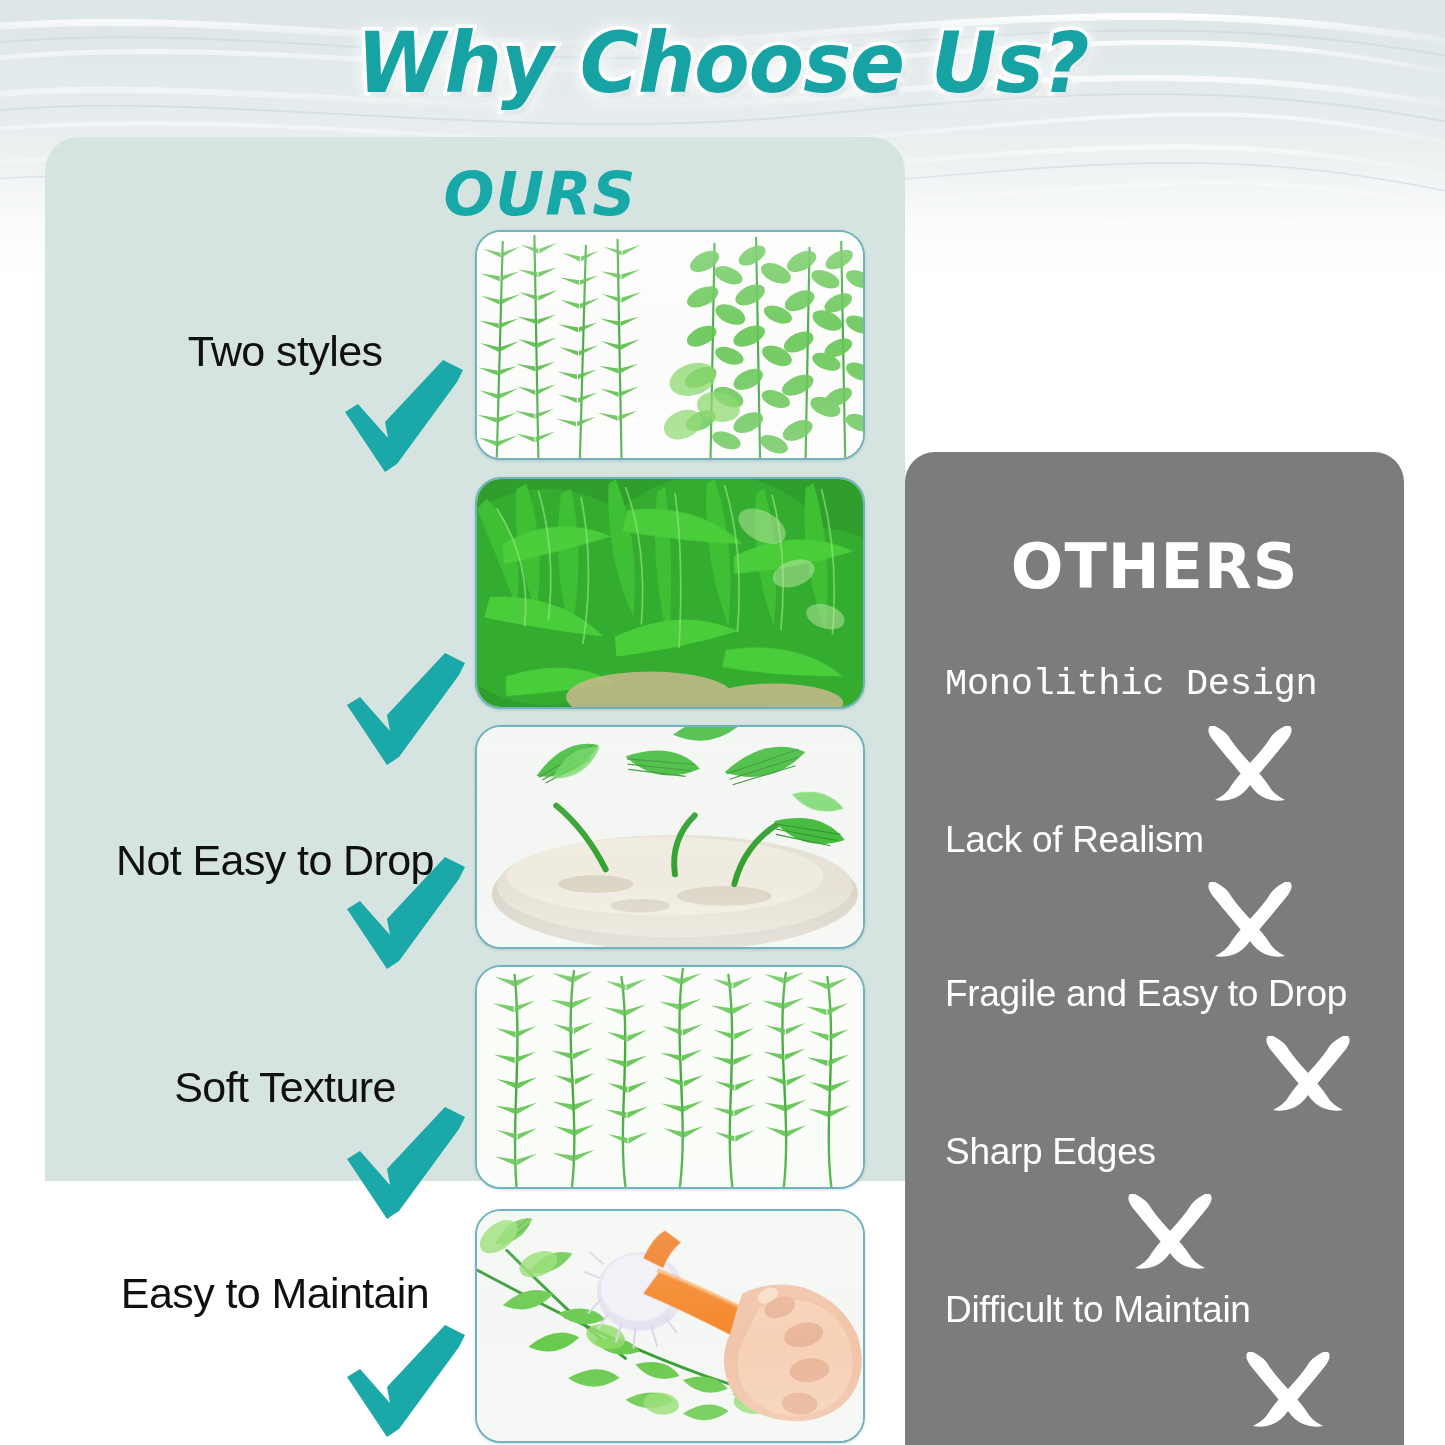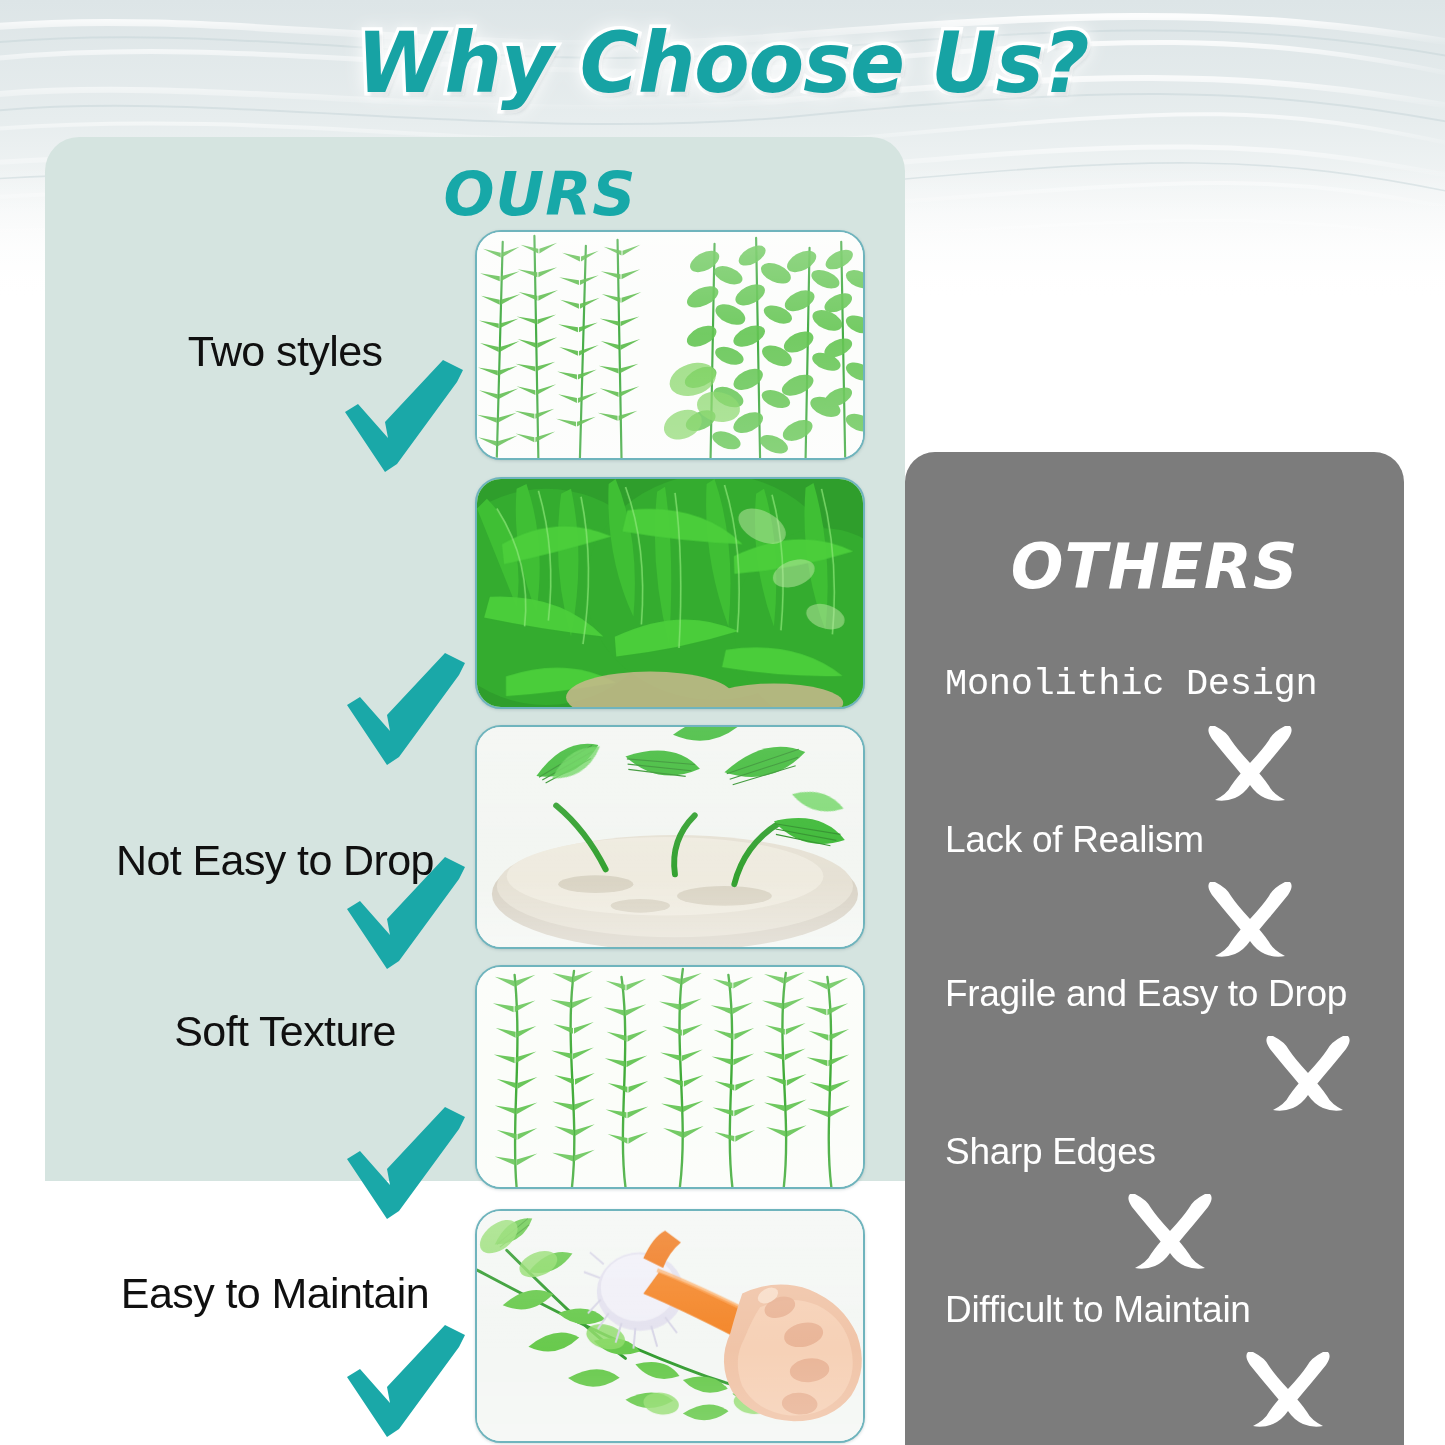--- a/index.html
+++ b/index.html
@@ -89,21 +89,21 @@
     position: absolute; left: 905px; top: 452px;
     width: 499px; height: 993px;
     background: #7c7c7c;
     border-radius: 30px 30px 0 0;
     z-index: 3;
   }
   #others-heading {
     position: absolute; left: 0; top: 78px; width: 499px;
     text-align: center;
     font-family: "DejaVu Sans", sans-serif;
-    font-weight: bold; font-style: italic;
+    font-weight: bold; 
     font-size: 62px;
     color: #ffffff;
     letter-spacing: 1px;
   }
   .others-label {
     position: absolute;
     color: #ffffff;
     font-size: 37px;
     line-height: 1.1;
     white-space: nowrap;
@@ -435,21 +435,21 @@
             <stop offset="0%" stop-color="#ffffff" stop-opacity="0.18"></stop>
             <stop offset="70%" stop-color="#ffffff" stop-opacity="0.02"></stop>
             <stop offset="100%" stop-color="#ffffff" stop-opacity="0.35"></stop>
           </linearGradient>
         </defs>
       </svg>
     </div>
   </div>
 
   <div class="ours-row">
-    <div class="ours-label" style="left:60px; top:870px; width:360px;">Soft Texture</div>
+    <div class="ours-label" style="left:60px; top:926px; width:360px;">Soft Texture</div>
     <div class="check-wrap" style="left:282px; top:962px;">
       <svg width="150" height="135" viewBox="0 0 150 135">
         <path d="M20 60 L33 52 L63 86 L60 70 L118 8 L138 18 L132 30 L72 112 L60 120 Z" fill="#1aa8a8"></path>
       </svg>
     </div>
     <div class="photo" style="left:430px; top:828px; width:390px; height:224px;">
       <svg viewBox="0 0 390 224" preserveAspectRatio="none">
         <rect width="390" height="224" fill="#fbfdf9"></rect>
         <g stroke="#3aa832" stroke-width="2.4" fill="none" stroke-linecap="round">
           <path d="M40 224 C 34 160, 46 90, 38 8"></path>

